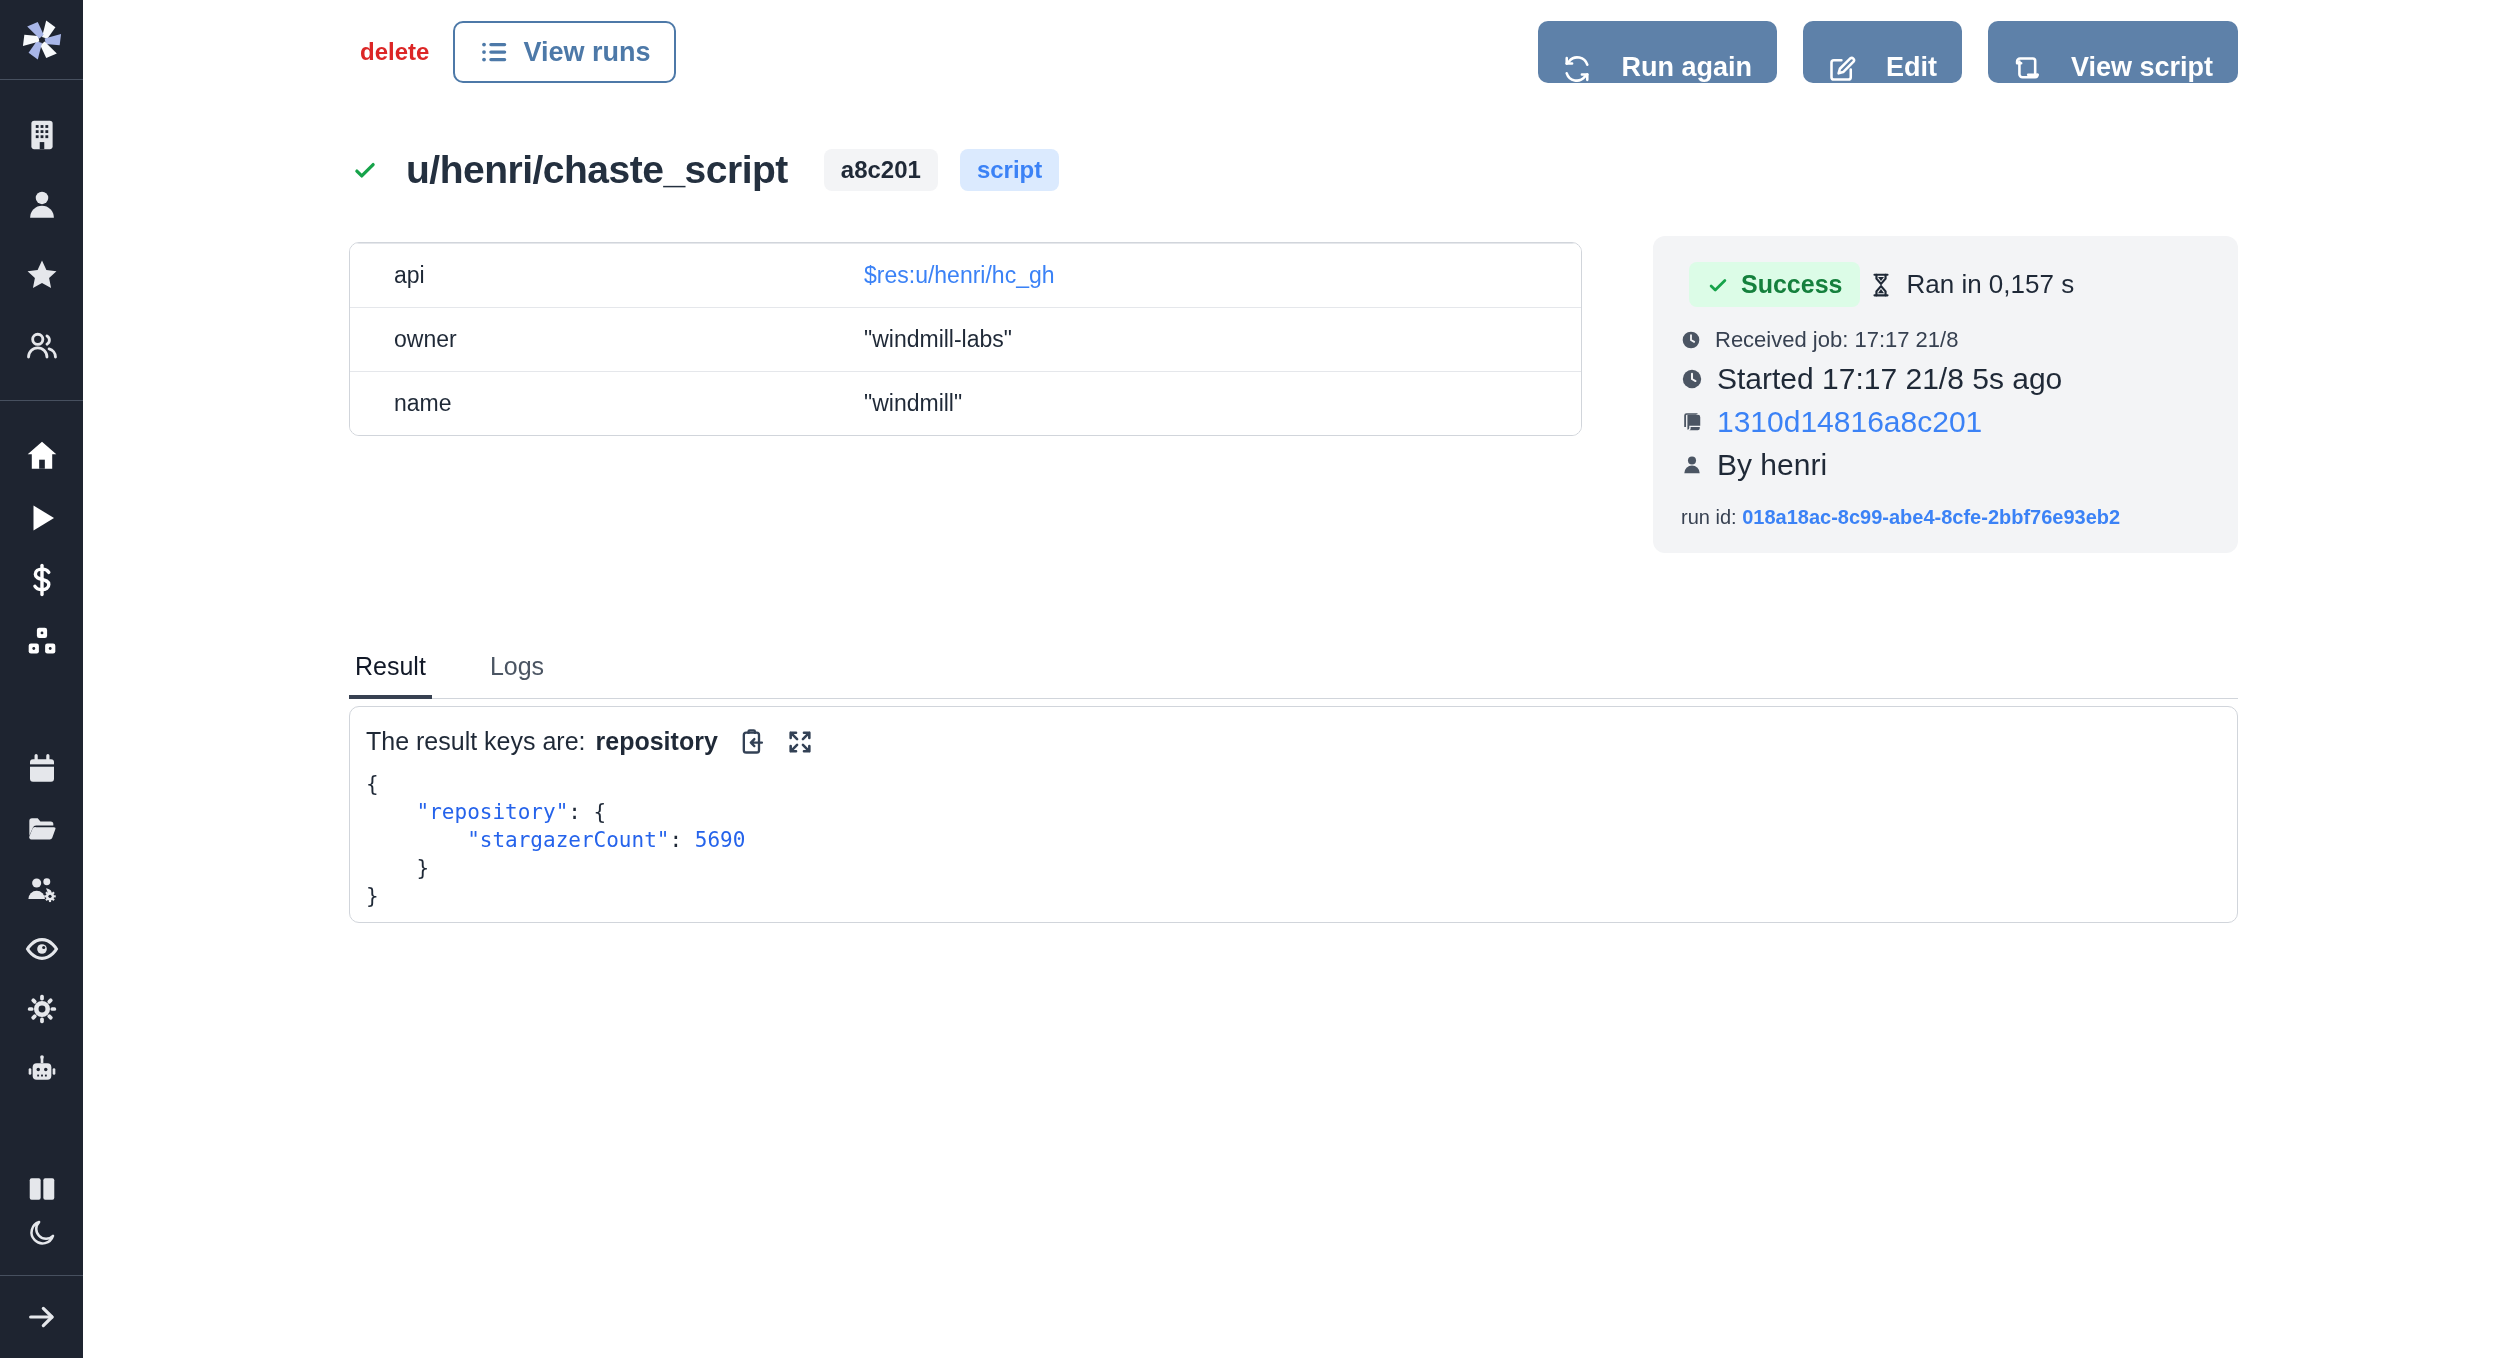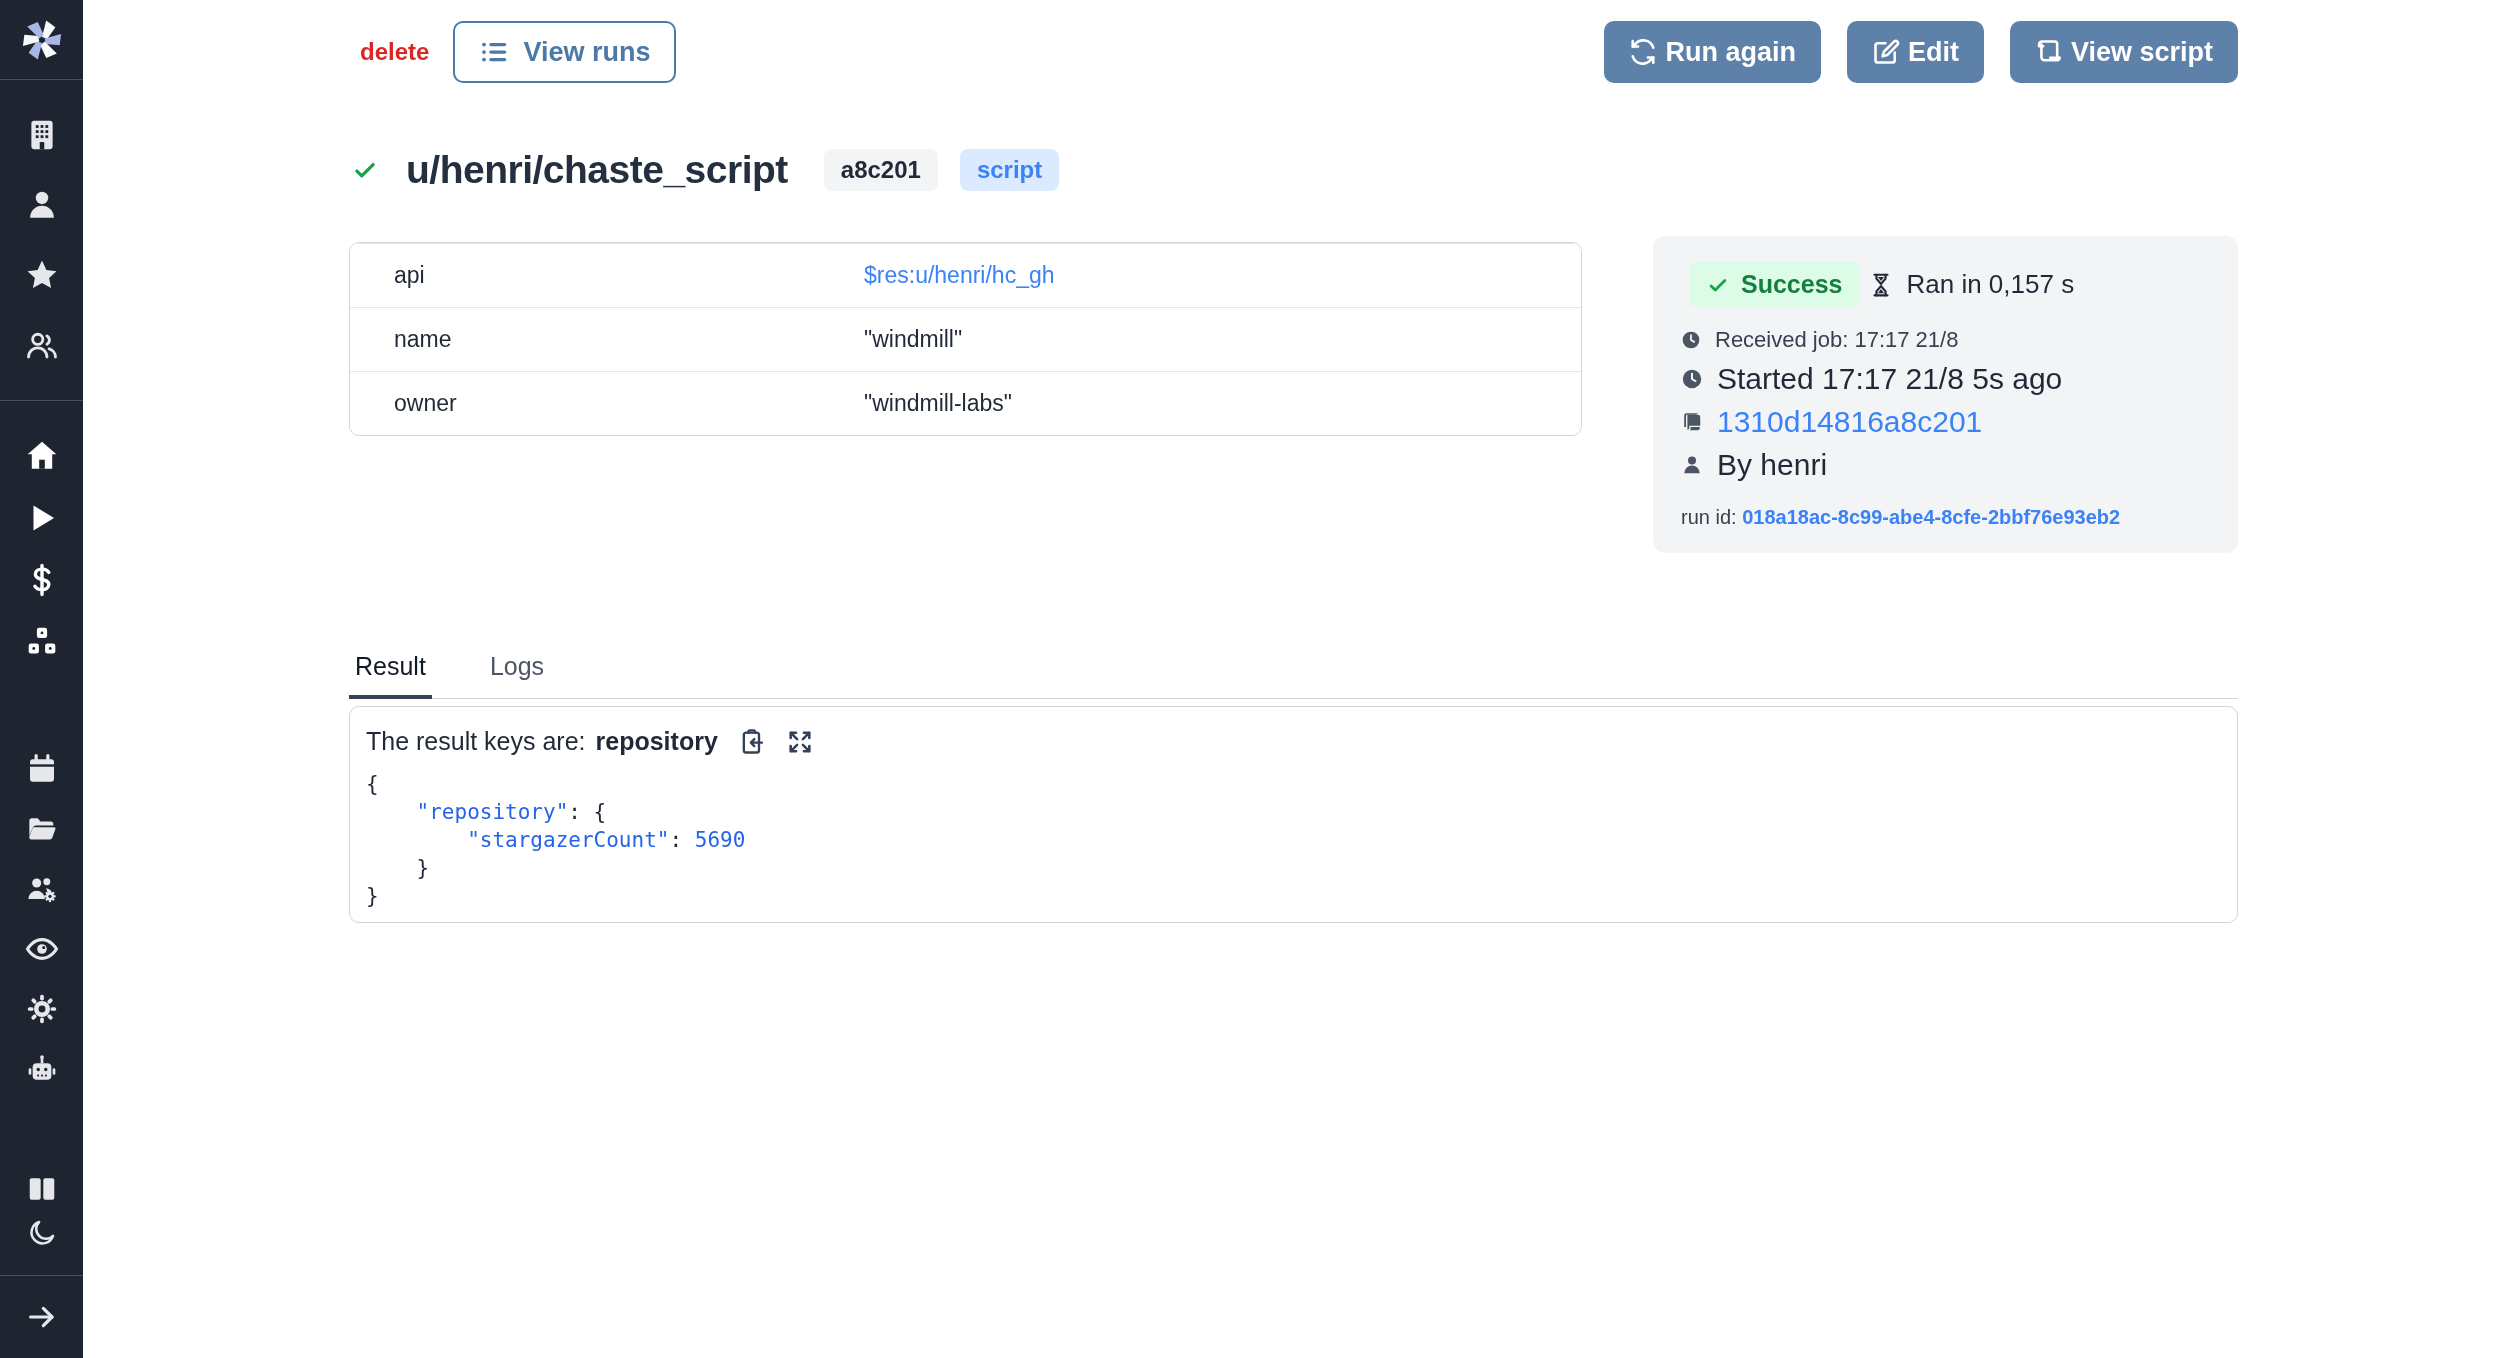--- a/index.html
+++ b/index.html
@@ -25,21 +25,21 @@
   .sb-item svg { display:block; }
 
   
   .topbar { position:absolute; left:360px; right:262px; top:21px; height:62px;
     display:flex; align-items:center; }
   .delete-link { color:#dc2626; font-size:24px; font-weight:600; cursor:pointer; margin-right:24px; }
   .btn-outline { display:flex; align-items:center; gap:14px; height:62px; padding:0 24px;
     background:#fff; border:2px solid #4d79a8; border-radius:10px; color:#4d79a8;
     font-size:27px; font-weight:700; cursor:pointer; font-family:inherit; }
   .topbar-spacer { flex:1; }
-  .btn-primary { display:flex; align-items:center; gap:8px; height:62px; padding:0 25px;
+  .btn-primary { display:flex; align-items:flex-end; gap:30px; height:62px; padding:0 25px;
     background:#5e81a9; border:none; border-radius:10px; color:#ffffff;
     font-size:27px; font-weight:700; cursor:pointer; margin-left:26px; font-family:inherit; }
 
   
   .title-row { position:absolute; left:352px; top:148px; display:flex; align-items:center; }
   .title-check { margin-right:28px; }
   .page-title { font-size:39px; font-weight:700; color:#24303f; letter-spacing:-0.5px; }
   .badge { font-size:24px; font-weight:600; border-radius:8px; padding:7px 17px; }
   .badge-hash { background:#f3f4f6; color:#1f2937; margin-left:36px; }
   .badge-type { background:#dbeafe; color:#3b82f6; margin-left:22px; }
@@ -326,27 +326,27 @@
     <span class="badge badge-type">script</span>
   </div>
 
   <div class="args-table">
     <div class="args-row">
       <span>api</span>
       <span class="val-link">$res:u/henri/hc_gh</span>
       <span></span>
     </div>
     <div class="args-row">
+      <span>owner</span>
+      <span>"windmill-labs"</span>
+      <span></span>
+    </div>
+    <div class="args-row">
       <span>name</span>
       <span>"windmill"</span>
-      <span></span>
-    </div>
-    <div class="args-row">
-      <span>owner</span>
-      <span>"windmill-labs"</span>
       <span></span>
     </div>
   </div>
 
   <div class="run-card">
     <div class="rc-row1">
       <span class="status-badge">
         <svg width="22" height="22" viewBox="0 0 24 24" fill="none" stroke="#16a34a" stroke-width="3" stroke-linecap="round" stroke-linejoin="round">
           <path d="M4.5 13l4.5 4.5L19.5 7"></path>
         </svg>

